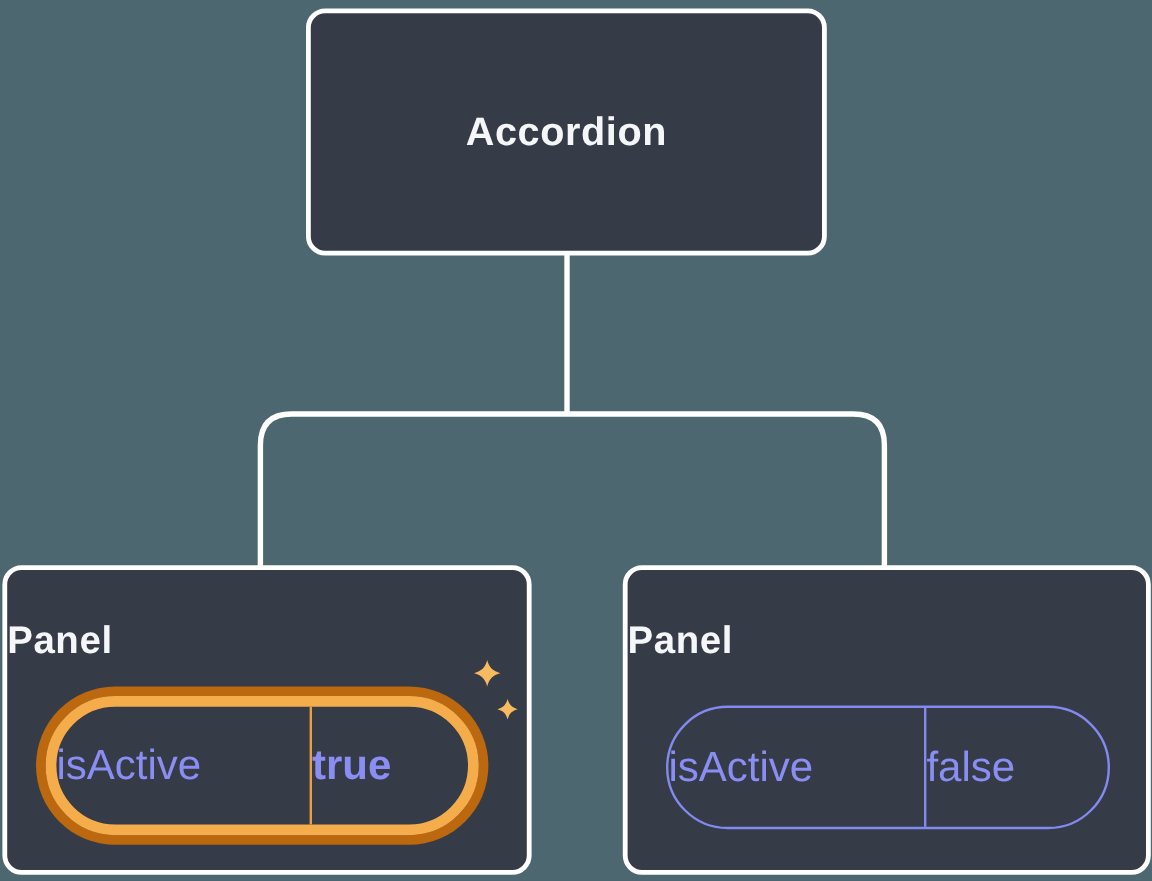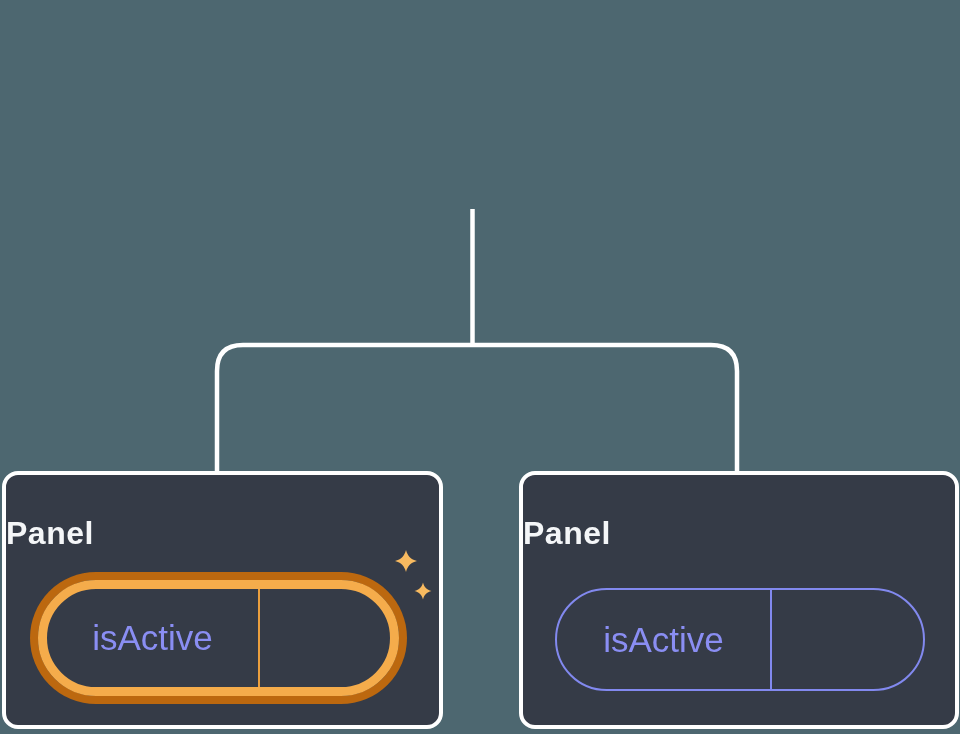--- a/index.html
+++ b/index.html
@@ -45,21 +45,21 @@
     left:32px; top:105px; width:361px; height:116px;
     border:9px solid #f5ac4b;
     box-shadow:0 0 0 8px #bc680f;
   }
   .pill-inactive {
     left:32px; top:113px; width:370px; height:103px;
     border:2px solid #8289ef;
   }
 
   .pill-cell {
-    text-align:center; color:#8a8ef3; font-size:35px;
+    color:#8a8ef3; font-size:35px;
     white-space:nowrap;
   }
   .pill-active .cell-key   { flex:0 0 211px; }
   .pill-active .cell-value { flex:1 1 auto; font-weight:700; }
   .pill-inactive .cell-key   { flex:0 0 213px; }
   .pill-inactive .cell-value { flex:1 1 auto; }
 
   .pill-divider { align-self:stretch; width:2px; }
   .pill-active   .pill-divider { background:#eb9f3e; }
   .pill-inactive .pill-divider { background:#8289ef; }
@@ -70,37 +70,42 @@
 </head>
 <body>
 
 <div class="stage">
 
   <svg class="connectors" viewBox="0 0 960 734" aria-hidden="true">
     <path d="M472.5 209 L472.5 345"></path>
     <path d="M217 474 L217 371 Q217 345 243 345 L711 345 Q737 345 737 371 L737 474"></path>
   </svg>
 
+  <div class="node node-root">
+    <span class="node-label">Accordion</span>
+  </div>
 
   <div class="node panel-left">
     <div class="panel-title">Panel</div>
 
     <div class="state-pill pill-active">
       <span class="pill-cell cell-key">isActive</span>
       <span class="pill-divider"></span>
+      <span class="pill-cell cell-value">true</span>
     </div>
 
     <svg class="sparkles" viewBox="0 0 44 56" aria-hidden="true">
       <path transform="translate(3,2) scale(0.9167)" d="M12 0 C13.8 6.8 17.2 10.2 24 12 C17.2 13.8 13.8 17.2 12 24 C10.2 17.2 6.8 13.8 0 12 C6.8 10.2 10.2 6.8 12 0 Z"></path>
       <path transform="translate(22.5,34.5) scale(0.7083)" d="M12 0 C13.8 6.8 17.2 10.2 24 12 C17.2 13.8 13.8 17.2 12 24 C10.2 17.2 6.8 13.8 0 12 C6.8 10.2 10.2 6.8 12 0 Z"></path>
     </svg>
   </div>
 
   <div class="node panel-right">
     <div class="panel-title">Panel</div>
 
     <div class="state-pill pill-inactive">
       <span class="pill-cell cell-key">isActive</span>
       <span class="pill-divider"></span>
+      <span class="pill-cell cell-value">false</span>
     </div>
   </div>
 
 </div>
 
 </body></html>

